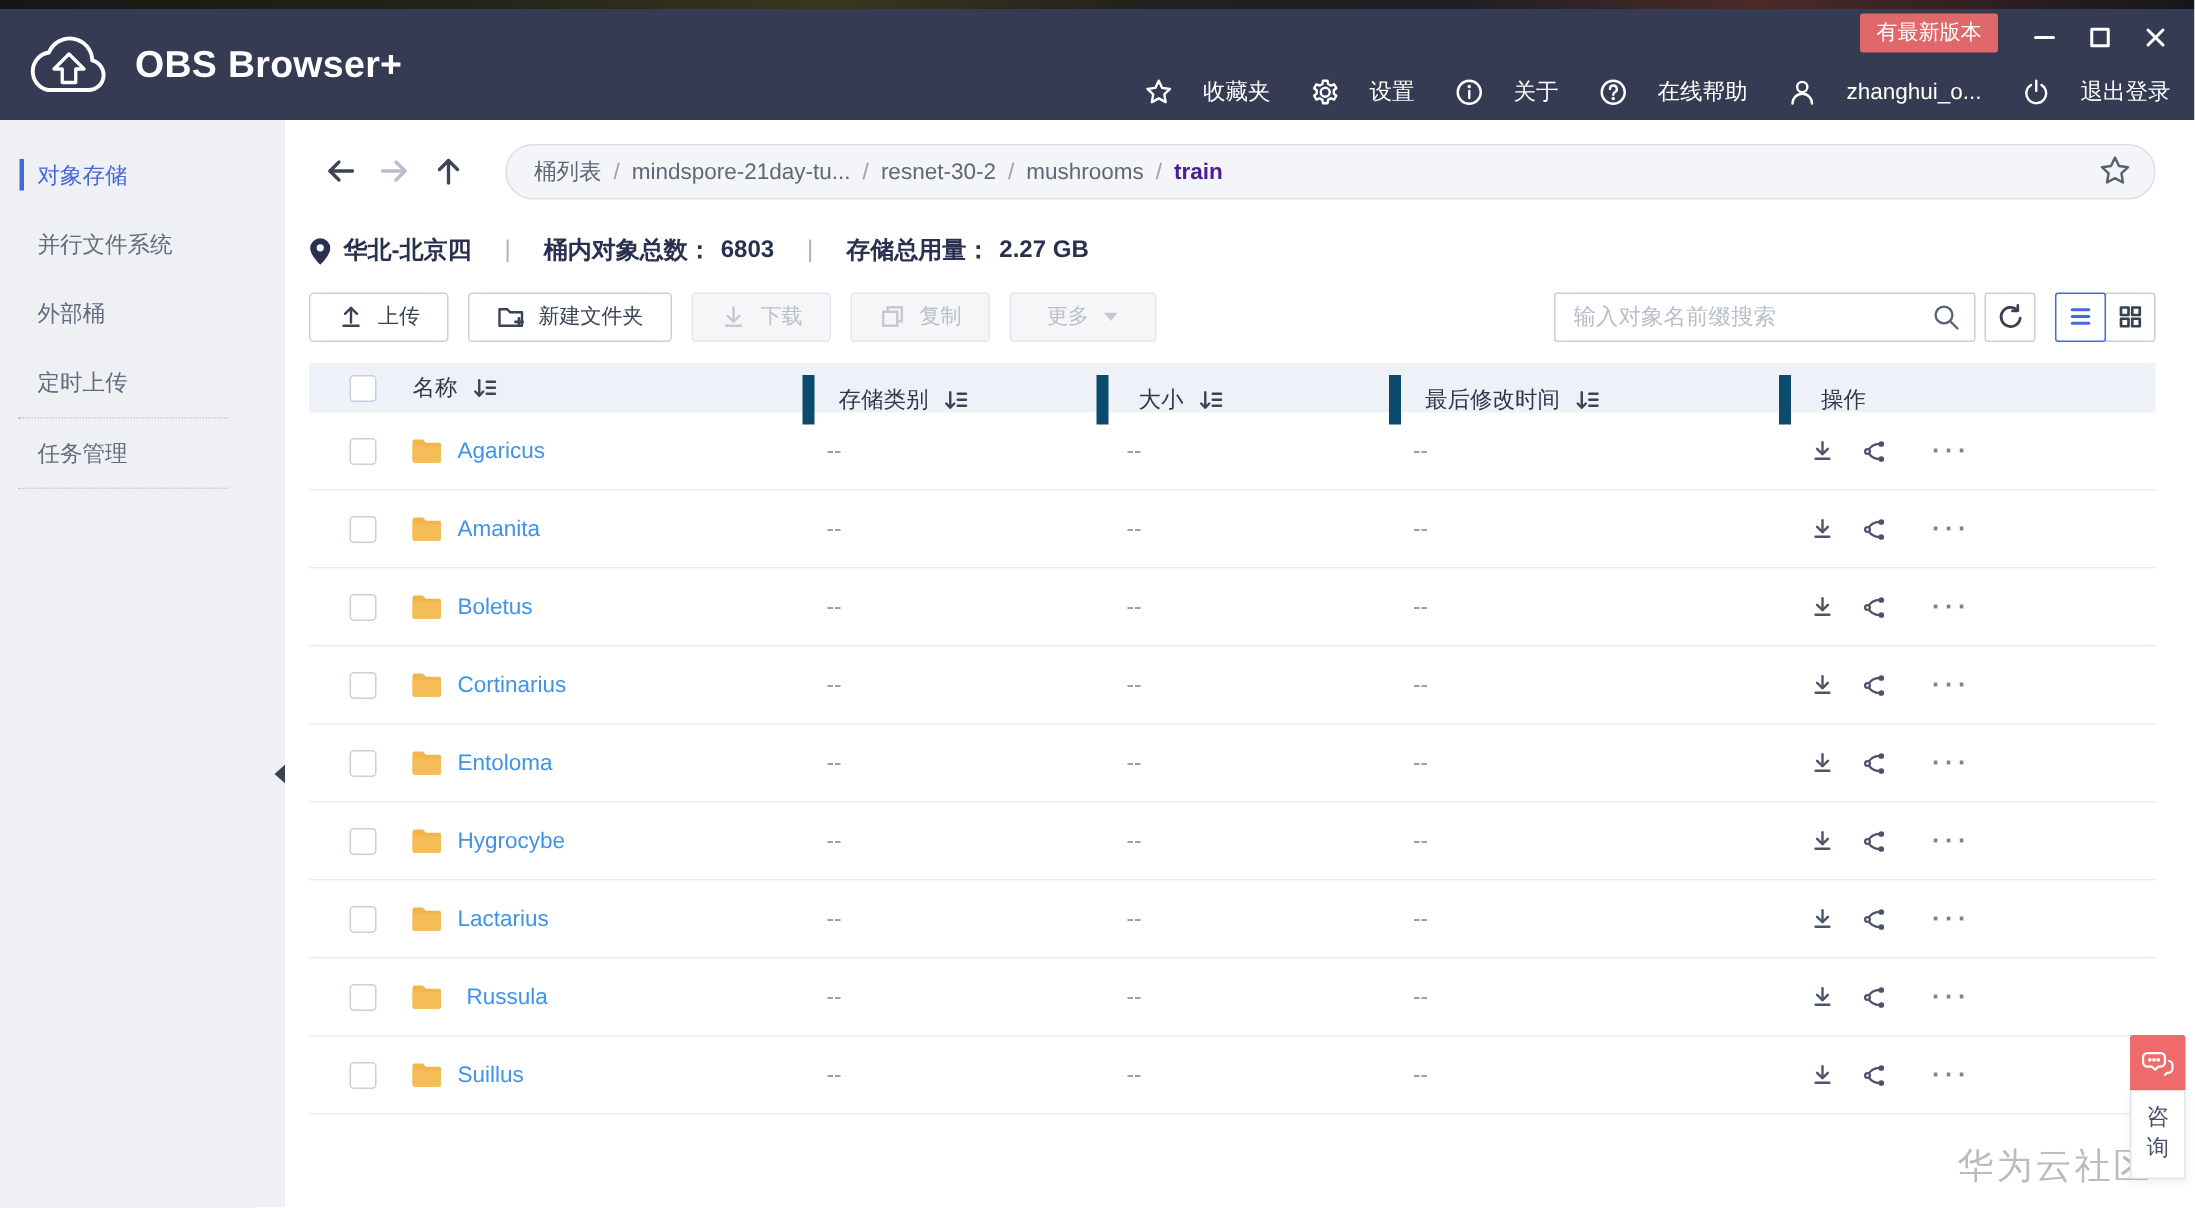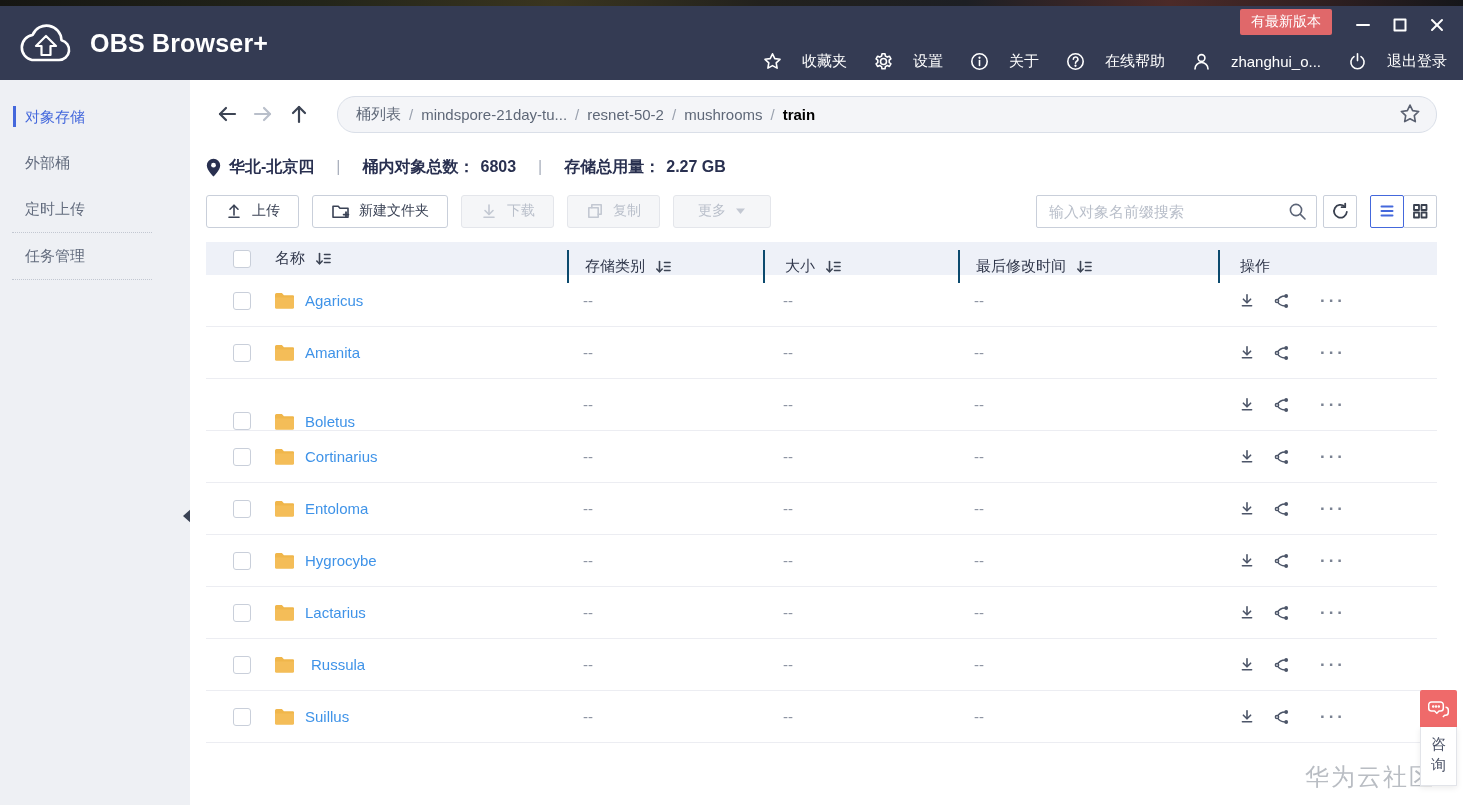--- a/index.html
+++ b/index.html
@@ -36,21 +36,21 @@
 
   
   .main { position:absolute; top:80px; left:190px; width:1273px; height:725px; background:#fff; }
 
   .navbar { position:absolute; top:12px; left:0; width:100%; height:44px; display:flex; align-items:center; padding:0 26px 0 24px; }
   .nav-arrow { width:26px; height:26px; margin-right:10px; cursor:pointer; color:#3c4454; }
   .nav-arrow.disabled { color:#b9bfca; cursor:default; }
   .breadcrumb-pill { flex:1; height:37px; margin-left:15px; background:#f4f5f8; border:1px solid #dadfe8;
     border-radius:18px; display:flex; align-items:center; padding:0 15px 0 18px; font-size:15px;text-align:right; }
   .crumb { color:#5f6878; cursor:pointer; }
-  .crumb.current { color:#000000; font-weight:bold; cursor:default; }
+  .crumb.current { color:#4c1d95; font-weight:bold; cursor:default; }
   .crumb-sep { color:#9aa1ae; margin:0 8px; }
   .fav-star { margin-left:auto; color:#596070; cursor:pointer; }
 
   .infobar { position:absolute; top:66px; left:0; height:42px; display:flex; align-items:center; padding-left:16px;
     font-size:16px; font-weight:bold; color:#293050; }
   .infobar .icon { color:#293050; margin-right:8px; }
   .info-sep { color:#aab0bd; font-weight:normal; margin:0 22px; }
 
   
   .toolbar { position:absolute; top:114px; left:0; width:100%; height:34px; display:flex; align-items:center; padding:0 26px 0 16px; }
@@ -68,23 +68,23 @@
     display:flex; align-items:center; justify-content:center; cursor:pointer; color:#39404f; }
   .refresh-btn { margin-left:6px; }
   .view-group { display:flex; margin-left:13px; }
   .view-btn.active { border-color:#4468dc; color:#4468dc; position:relative; z-index:1; }
   .view-btn + .view-btn { margin-left:-1px; }
 
   
   .object-table { position:absolute; top:162px; left:16px; width:1231px; }
   .table-header { display:flex; height:33px; background:#eef1f8; align-items:center; font-size:15px; color:#30374b; }
   .th { display:flex; align-items:center; height:100%; }
-  .th + .th { border-left:2px solid #0c4a6e;margin-top:16px; }
+  .th + .th { border-left:8px solid #0c4a6e;margin-top:16px; }
   .th .sort-icon { margin-left:10px; color:#3c4454; cursor:pointer; }
-  .col-0 { width:361px; padding-left:27px; }
+  .col-0 { width:329px; padding-left:27px; }
   .col-1 { width:196px; padding-left:16px; }
   .col-2 { width:195px; padding-left:20px; }
   .col-3 { width:260px; padding-left:16px; }
   .col-4 { width:202px; padding-left:20px; }
   .th.col-0 .th-label { margin-left:24px; }
   .checkbox { width:18px; height:18px; border:1px solid #c9cfda; border-radius:3px; background:#fff; cursor:pointer; flex:0 0 auto; }
   .table-row { display:flex; align-items:center; height:52px; border-bottom:1px solid #ecedf2; font-size:15px; }
   .cell { display:flex; align-items:center; height:100%; }
   .folder-icon { margin-left:23px; }
   .object-link { margin-left:10px; color:#3f93e8; cursor:pointer; }
@@ -193,20 +193,23 @@
     </div>
 </div>
 
 <div class="sidebar">
   <div>
       <div class="side-item active">
         <div class="active-bar"></div>
         <div style="display: inline;">对象存储</div>
       </div>
       <div class="side-item">
+        <div style="display: inline;">并行文件系统</div>
+      </div>
+      <div class="side-item">
         <div style="display: inline;">外部桶</div>
       </div>
       <div class="side-item">
         <div style="display: inline;">定时上传</div>
       </div>
       <div class="side-divider"></div>
       <div class="side-item">
         <div style="display: inline;">任务管理</div>
       </div>
       <div class="side-divider"></div>
@@ -234,21 +237,21 @@
           <line x1="11" y1="19" x2="11" y2="4" stroke-width="2.2"></line>
           <path d="M5 10l6-6 6 6" stroke-width="2.2"></path>
         </svg>
       </span>
     <div class="breadcrumb-pill">
       <span style="display:flex;align-items:center;">
           <span class="crumb">桶列表</span>
           <span class="crumb-sep">/</span>
           <span class="crumb">mindspore-21day-tu...</span>
           <span class="crumb-sep">/</span>
-          <span class="crumb">resnet-50-2</span>
+          <span class="crumb">resnet-30-2</span>
           <span class="crumb-sep">/</span>
           <span class="crumb">mushrooms</span>
           <span class="crumb-sep">/</span>
           <span class="crumb current">train</span>
         </span>
       <span class="icon fav-star">
           <svg width="22" height="22" viewBox="0 0 19 19" fill="none" stroke="currentColor" stroke-width="1.4" stroke-linejoin="round">
             <path d="M9.5 1.8l2.3 4.8 5.2.7-3.8 3.6.9 5.2-4.6-2.5-4.6 2.5.9-5.2L2 7.3l5.2-.7z"></path>
           </svg>
         </span>
@@ -476,21 +479,21 @@
                 <circle cx="13.2" cy="4" r="1.9" fill="currentColor" stroke="none"></circle>
                 <circle cx="13.2" cy="14" r="1.9" fill="currentColor" stroke="none"></circle>
                 <path d="M4 9a9.5 9.5 0 0 1 9-5M4 9a9.5 9.5 0 0 0 9 5"></path>
                 <circle cx="4" cy="9" r="1.6" fill="#fff"></circle>
               </svg>
             </span>
             <div class="op-more">···</div>
           </div>
         </div>
         <div class="table-row">
-          <div class="cell col-0" style="padding: 0px 0px 0px 27px; align-items: flex-end;">
+          <div class="cell col-0" style="padding: 0px 0px 0px 27px;">
             <div class="checkbox"></div>
             <span class="icon folder-icon">
               <svg width="21" height="17" viewBox="0 0 21 17">
                 <path d="M1 2.5A1.5 1.5 0 0 1 2.5 1h5.4l2 2.2h9A1.1 1.1 0 0 1 20 4.3V15a1.5 1.5 0 0 1-1.5 1.5h-16A1.5 1.5 0 0 1 1 15z" fill="#f0b64b"></path>
                 <path d="M1 5.6h19V15a1.5 1.5 0 0 1-1.5 1.5h-16A1.5 1.5 0 0 1 1 15z" fill="#f4bd58"></path>
               </svg>
             </span>
             <div class="object-link" style="display: inline;">Boletus</div>
           </div>
           <div class="cell col-1 dim-value">--</div>

